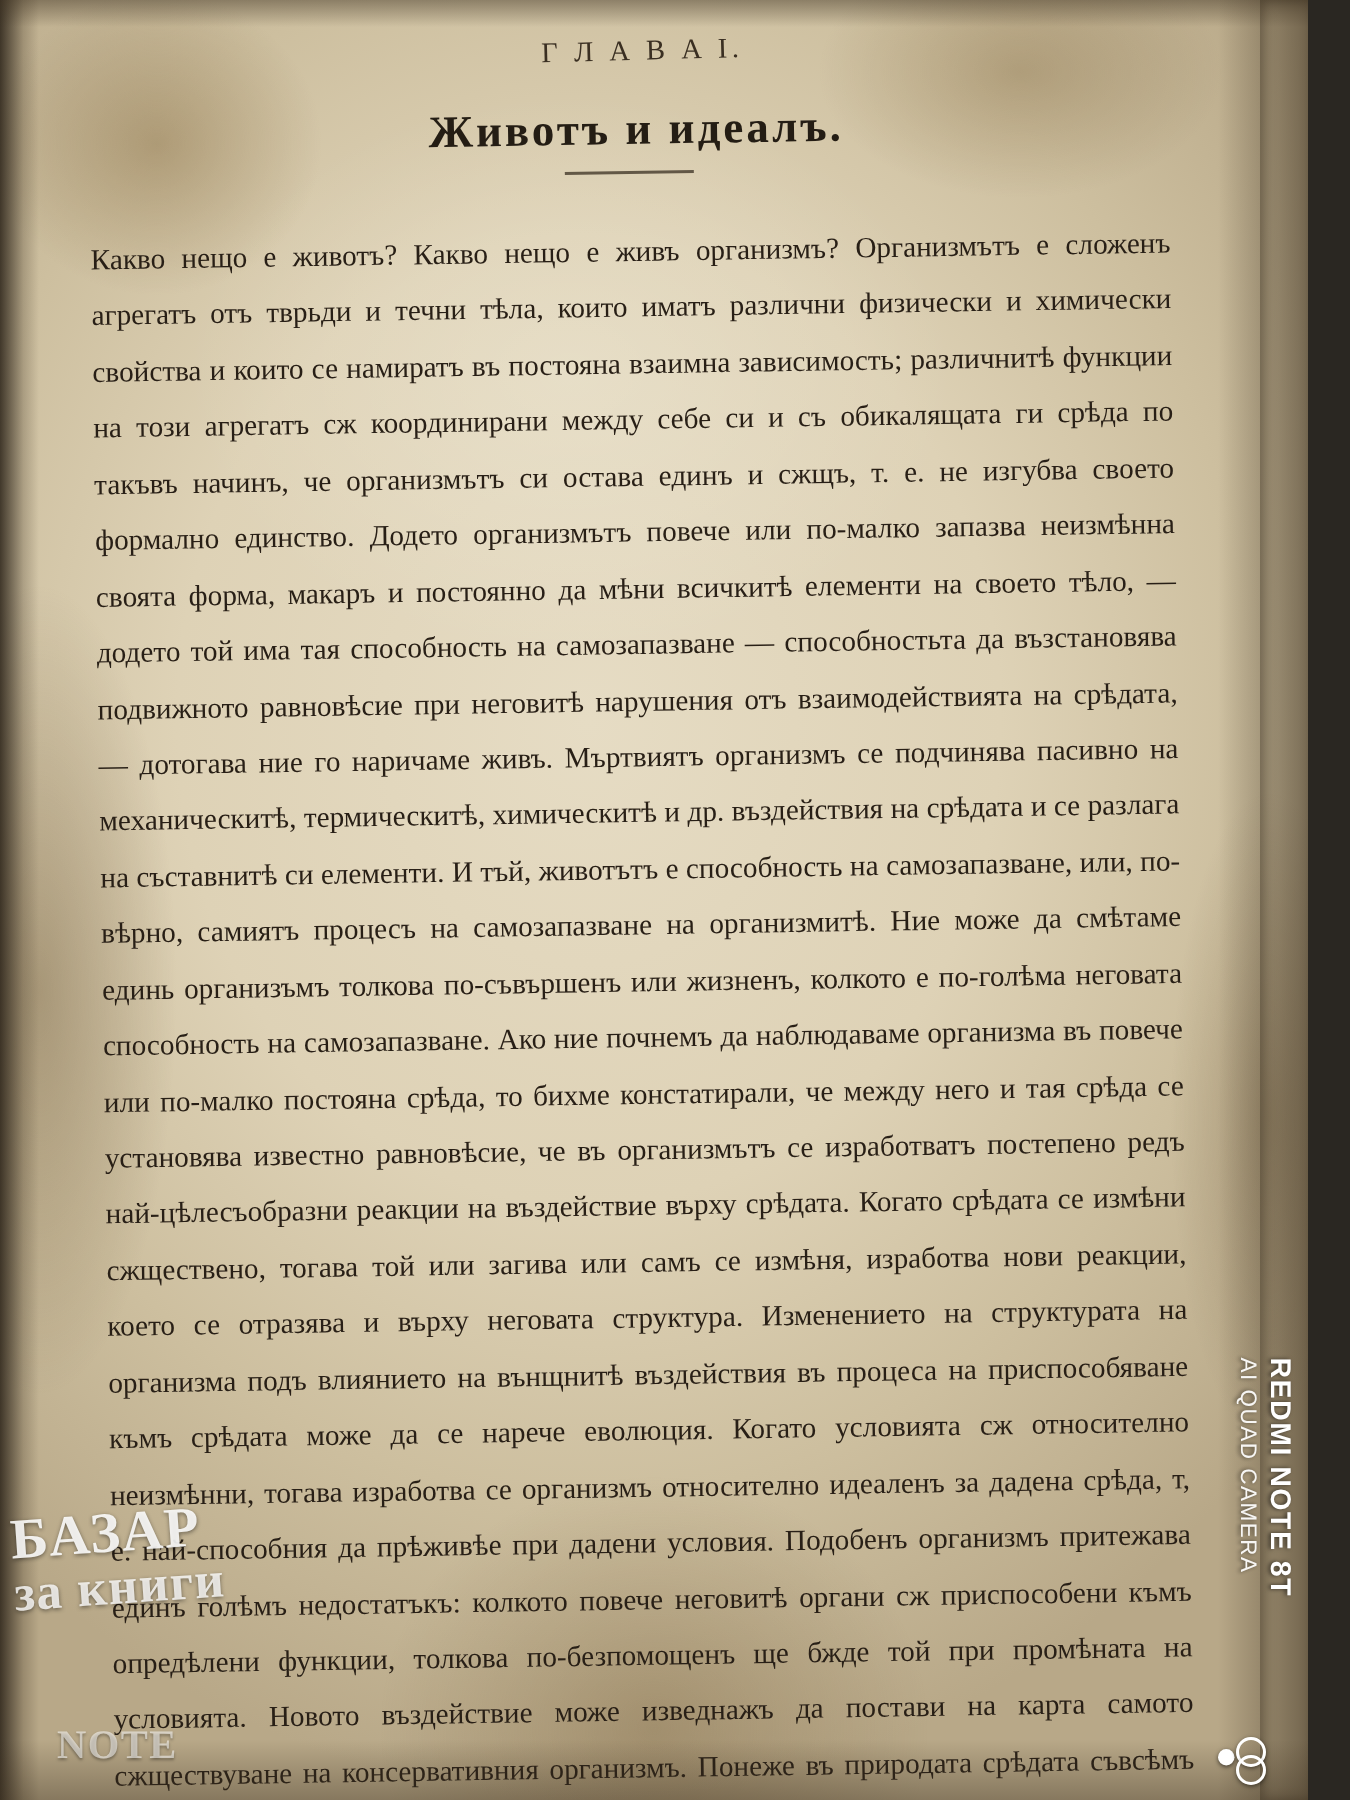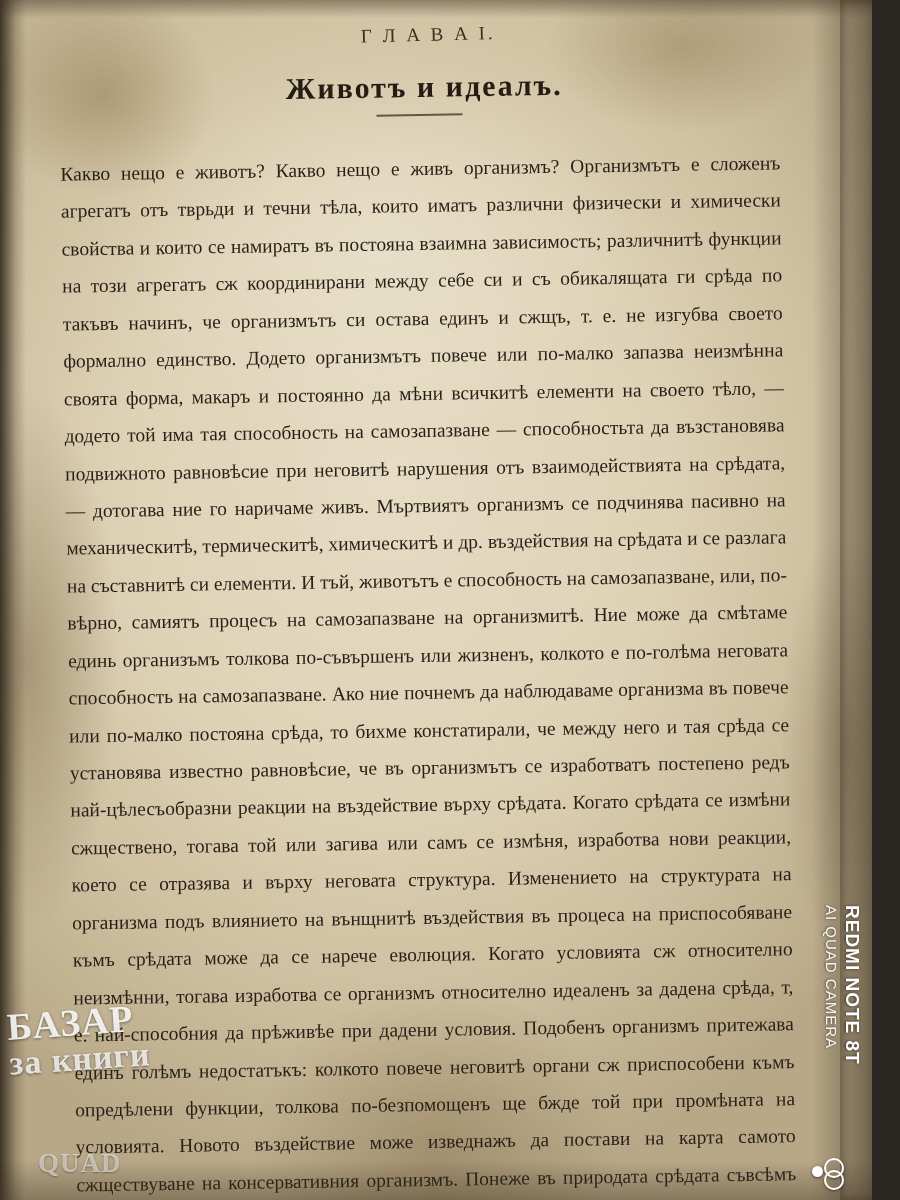--- a/index.html
+++ b/index.html
@@ -258,21 +258,21 @@
   <div class="facing-page"></div>
   <div class="gutter-left"></div>
   <div class="edge-top"></div>
   <div class="edge-right"></div>
   <div class="edge-bottom"></div>
 
   <div class="watermark">
     <div class="wm-line1">БАЗАР</div>
     <div class="wm-line2">за книги</div>
   </div>
-  <div class="wm-small">QUAD</div>
+  <div class="wm-small">NOTE</div>
 
   <div class="cam-overlay">
     <div class="cam-text">
       <span class="cam-model">REDMI NOTE 8T</span>
       <span class="cam-sub">AI QUAD CAMERA</span>
     </div>
     <div class="cam-logo">
       <div class="dot"></div>
       <div class="ring-a"></div>
       <div class="ring-b"></div>

